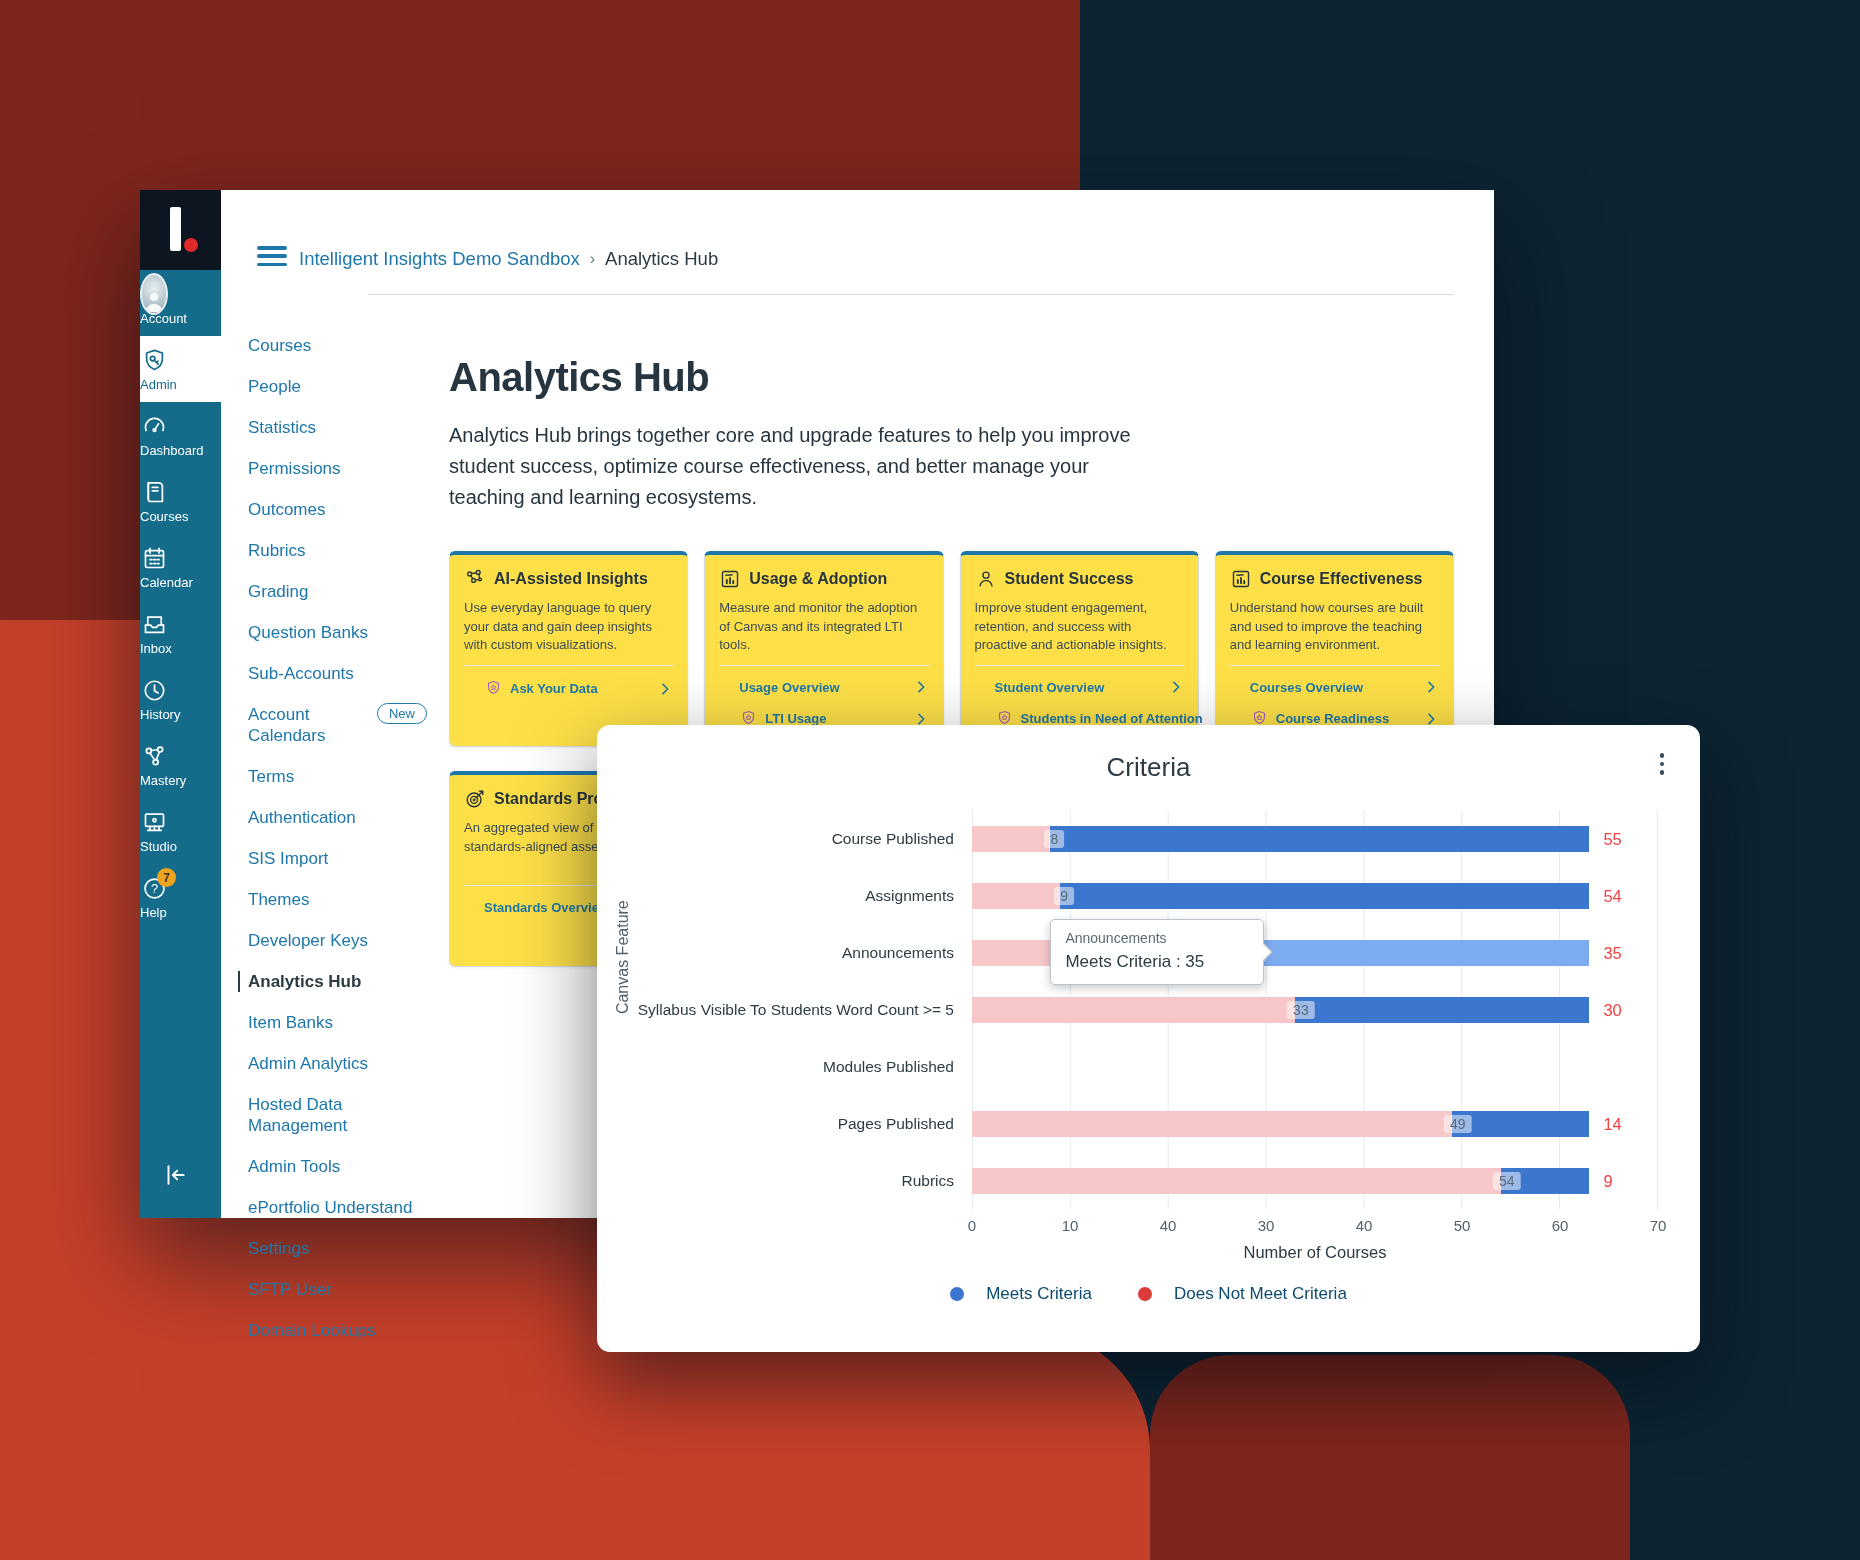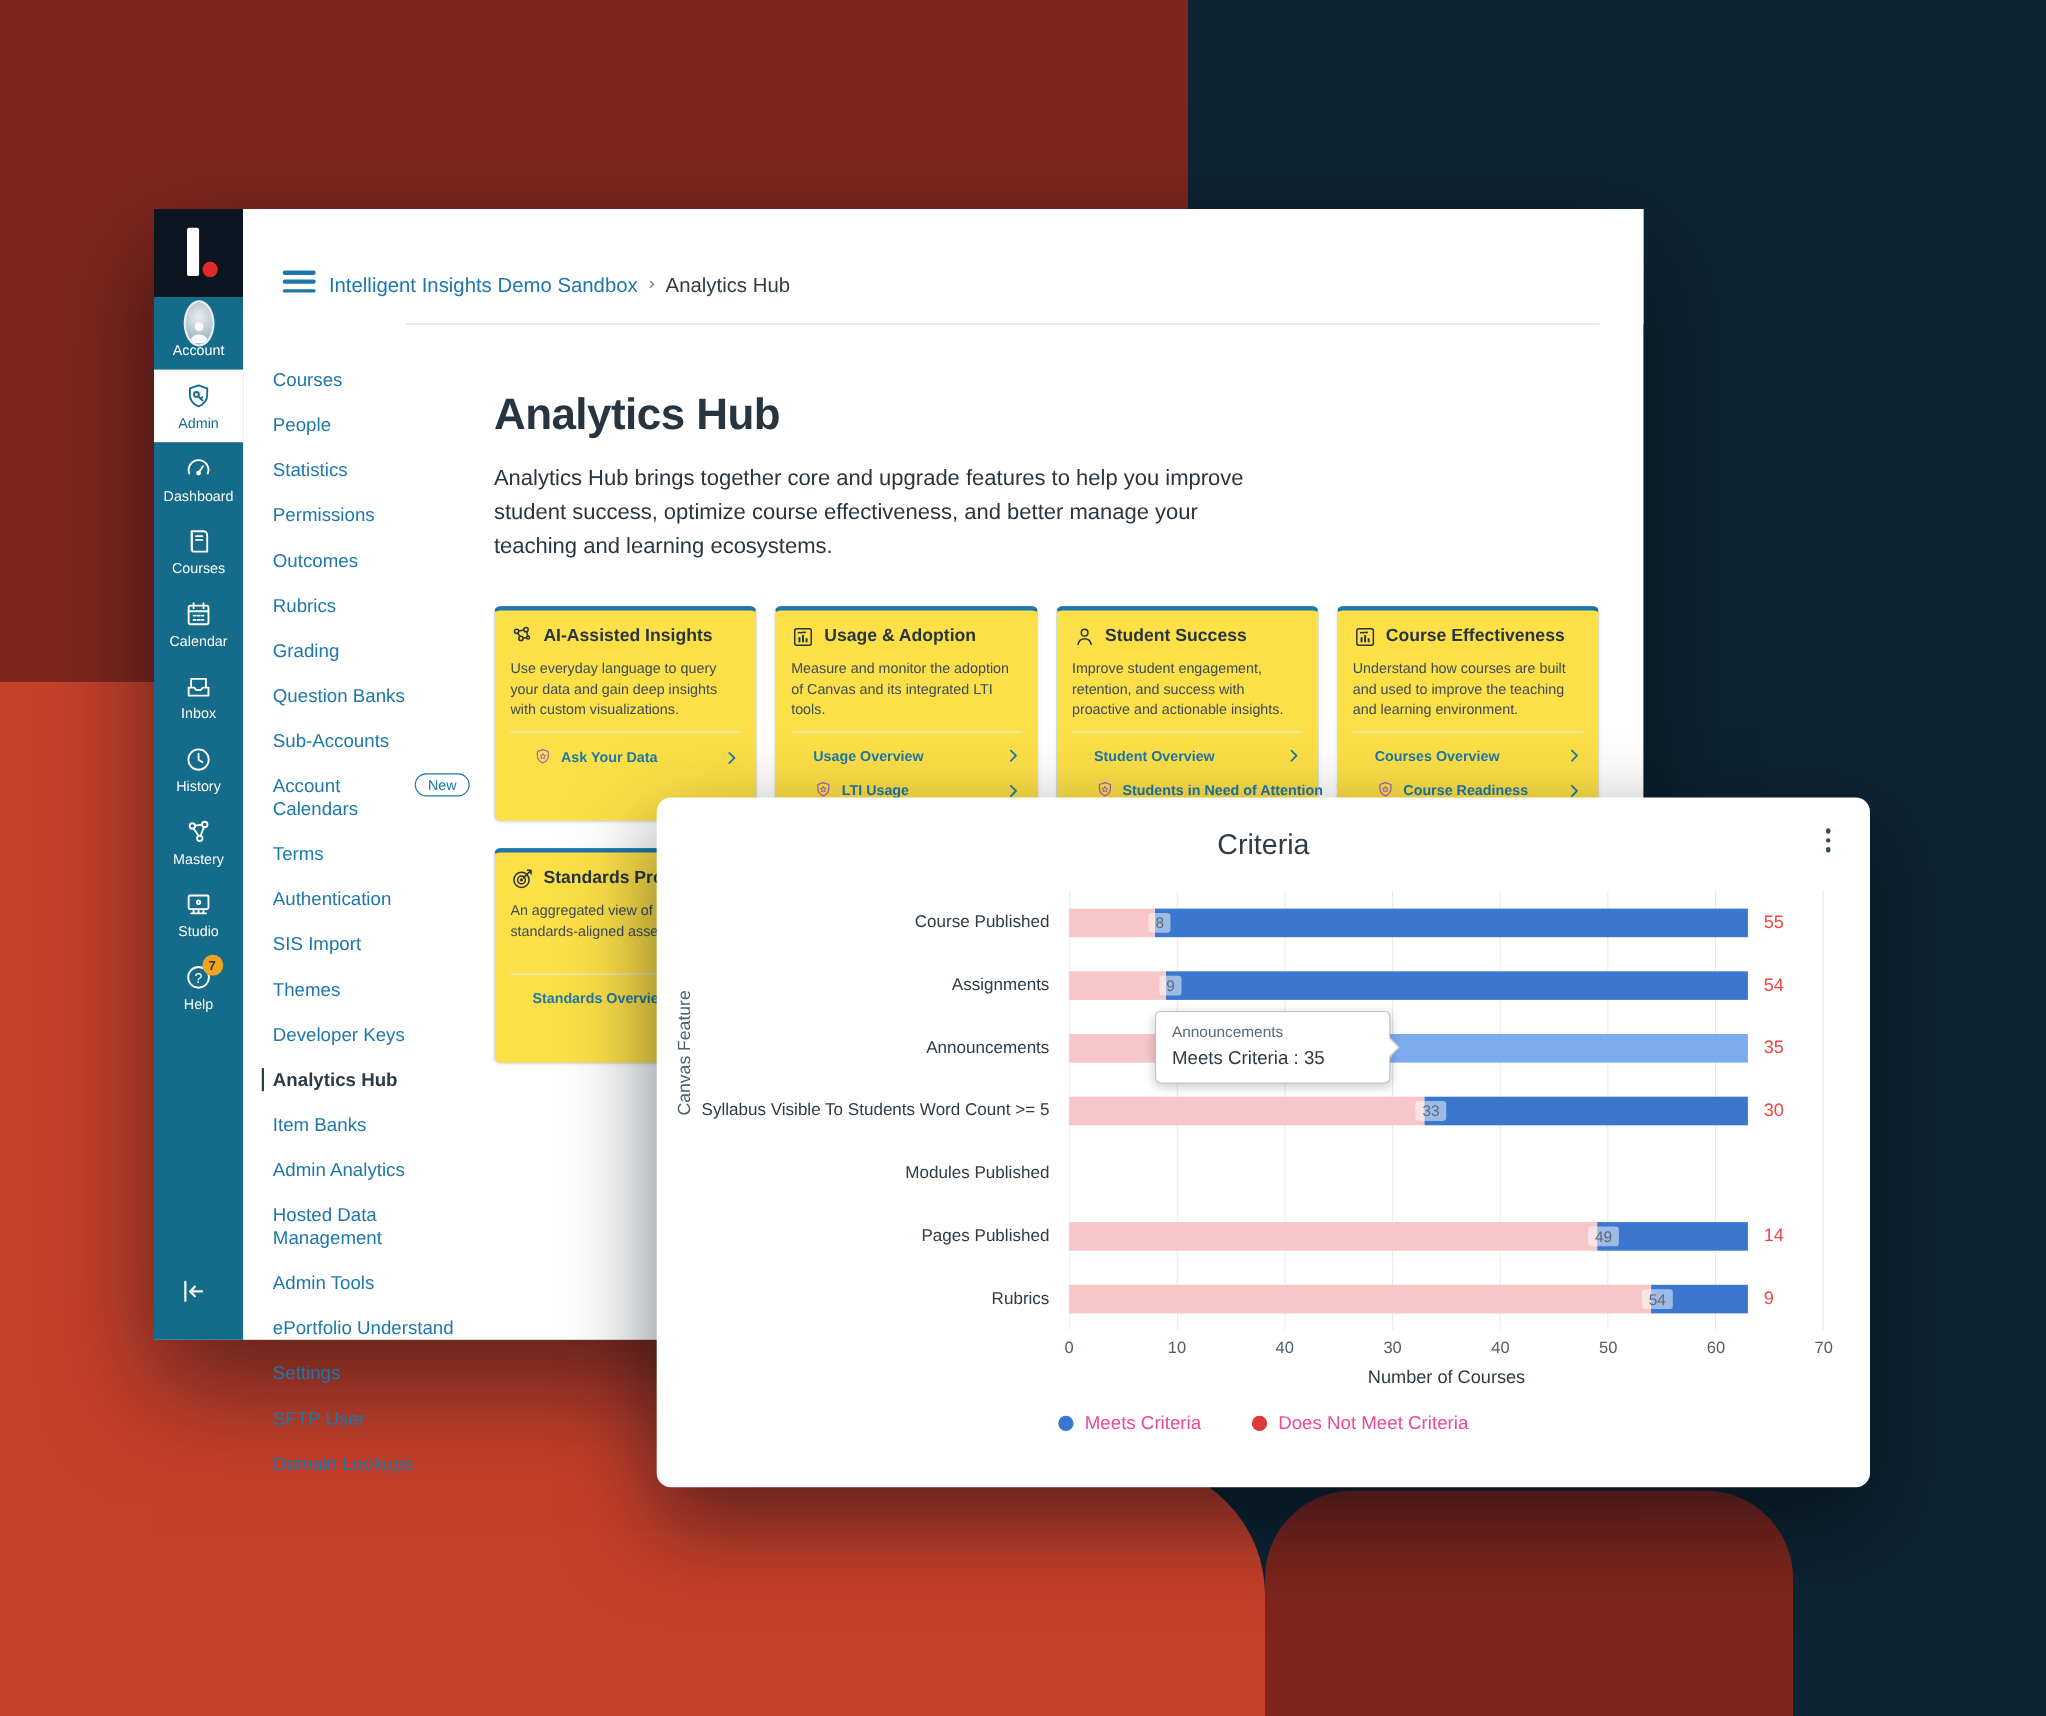--- a/index.html
+++ b/index.html
@@ -20,21 +20,21 @@
     box-shadow:0 40px 90px rgba(4,10,18,.55);z-index:2;}
   
   .logo-box{position:absolute;left:0;top:0;width:81px;height:80px;background:#0c1520;display:flex;align-items:center;justify-content:center;cursor:pointer;}
   .logo-mark{position:relative;width:34px;height:46px;}
   .logo-bar{position:absolute;left:6px;top:0;width:11px;height:44px;background:#fff;border-radius:2px;}
   .logo-dot{position:absolute;left:20px;top:31px;width:14px;height:14px;border-radius:50%;background:#e02a2a;}
 
   
   .rail{position:absolute;left:0;top:80px;bottom:0;width:81px;background:#156b8a;display:flex;flex-direction:column;align-items:stretch;}
   .rail-items{display:flex;flex-direction:column;}
-  .rail-item{display:flex;flex-direction:column;align-items:center;gap:4px;padding:10px 0 11px;color:#fff;cursor:pointer;}
+  .rail-item{display:flex;flex-direction:column;align-items:flex-start;gap:4px;padding:10px 0 11px;color:#fff;cursor:pointer;}
   .rail-item.active{background:#fff;color:#156b8a;}
   .rail-icon{position:relative;width:28px;height:28px;display:flex;align-items:center;justify-content:center;}
   .rail-icon svg{width:27px;height:27px;}
   .rail-label{font-size:13px;line-height:13px;}
   .rail-badge{position:absolute;top:-6px;right:-8px;width:19px;height:19px;border-radius:50%;
     font-size:12px;font-weight:bold;color:#3a3325;display:flex;align-items:center;justify-content:center;}
   .avatar{width:38px;height:38px;border-radius:50%;background:radial-gradient(circle at 50% 35%,#e8eef1 0%,#b7c6ce 55%,#8fa4af 100%);
     border:2px solid #e7eef2;display:flex;align-items:flex-end;justify-content:center;overflow:hidden;}
   .avatar svg{width:26px;height:26px;}
   .rail-collapse{margin-top:auto;padding:0 0 26px 22px;color:#fff;cursor:pointer;}
@@ -97,21 +97,21 @@
   .rtotal{position:absolute;left:calc(90% + 14px);top:50%;transform:translateY(-50%);font-size:16.5px;color:#ef4444;}
   .grid{position:absolute;left:375px;right:42px;top:0;height:399px;z-index:0;
     background-image:linear-gradient(to right,#e7eaec 1px,transparent 1px);
     background-size:calc(100%/7) 100%;border-right:1px solid #e7eaec;}
   .axis{position:relative;margin:4px 42px 0 375px;height:26px;}
   .axis span{position:absolute;top:4px;transform:translateX(-50%);font-size:15px;color:#51606b;}
   .xlabel{margin:4px 42px 0 375px;text-align:center;font-size:16.5px;color:#2d3b45;}
   .ylabel{position:absolute;left:26px;top:252px;transform:rotate(-90deg) translateX(50%);transform-origin:left center;
     font-size:16px;color:#51606b;white-space:nowrap;}
   .legend{display:flex;justify-content:center;gap:46px;margin-top:22px;}
-  .legend-item{display:flex;align-items:center;gap:10px;font-size:17px;color:#ec4899;cursor:pointer;}
+  .legend-item{display:flex;align-items:center;gap:22px;font-size:17px;color:#0c4a6e;cursor:pointer;}
   .legend-dot{width:14px;height:14px;border-radius:50%;}
 
   .tooltip{position:absolute;z-index:3;top:109px;left:calc(375px + (100% - 417px)*0.4 - 196px);width:184px;
     background:#fff;border:1px solid #bcc3c9;border-radius:5px;box-shadow:0 3px 10px rgba(0,0,0,.22);
     padding:10px 14px 12px;}
   .tooltip::after{content:"";position:absolute;right:-6.5px;top:50%;width:11px;height:11px;background:#fff;
     border-top:1px solid #bcc3c9;border-right:1px solid #bcc3c9;transform:translateY(-50%) rotate(45deg);}
   .tt-title{font-size:14px;color:#5c6a75;margin-bottom:6px;}
   .tt-value{font-size:17px;color:#2d3b45;}
 </style>

